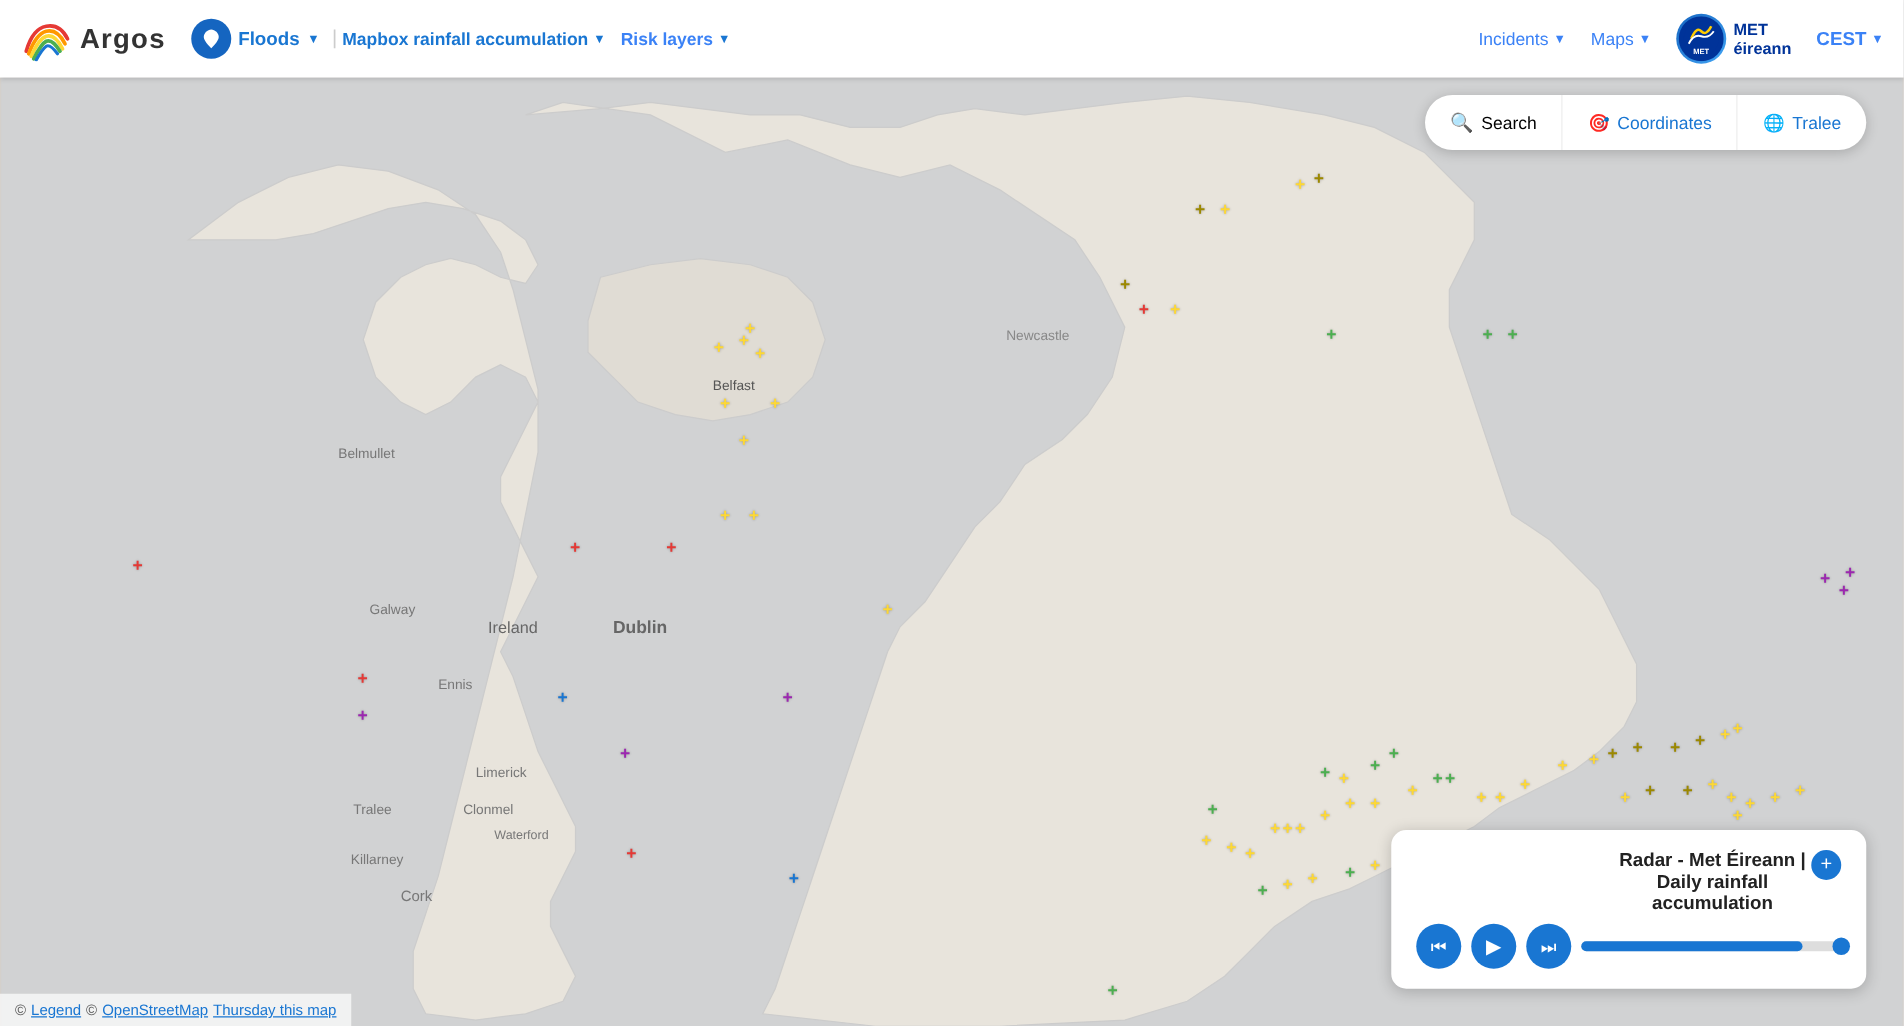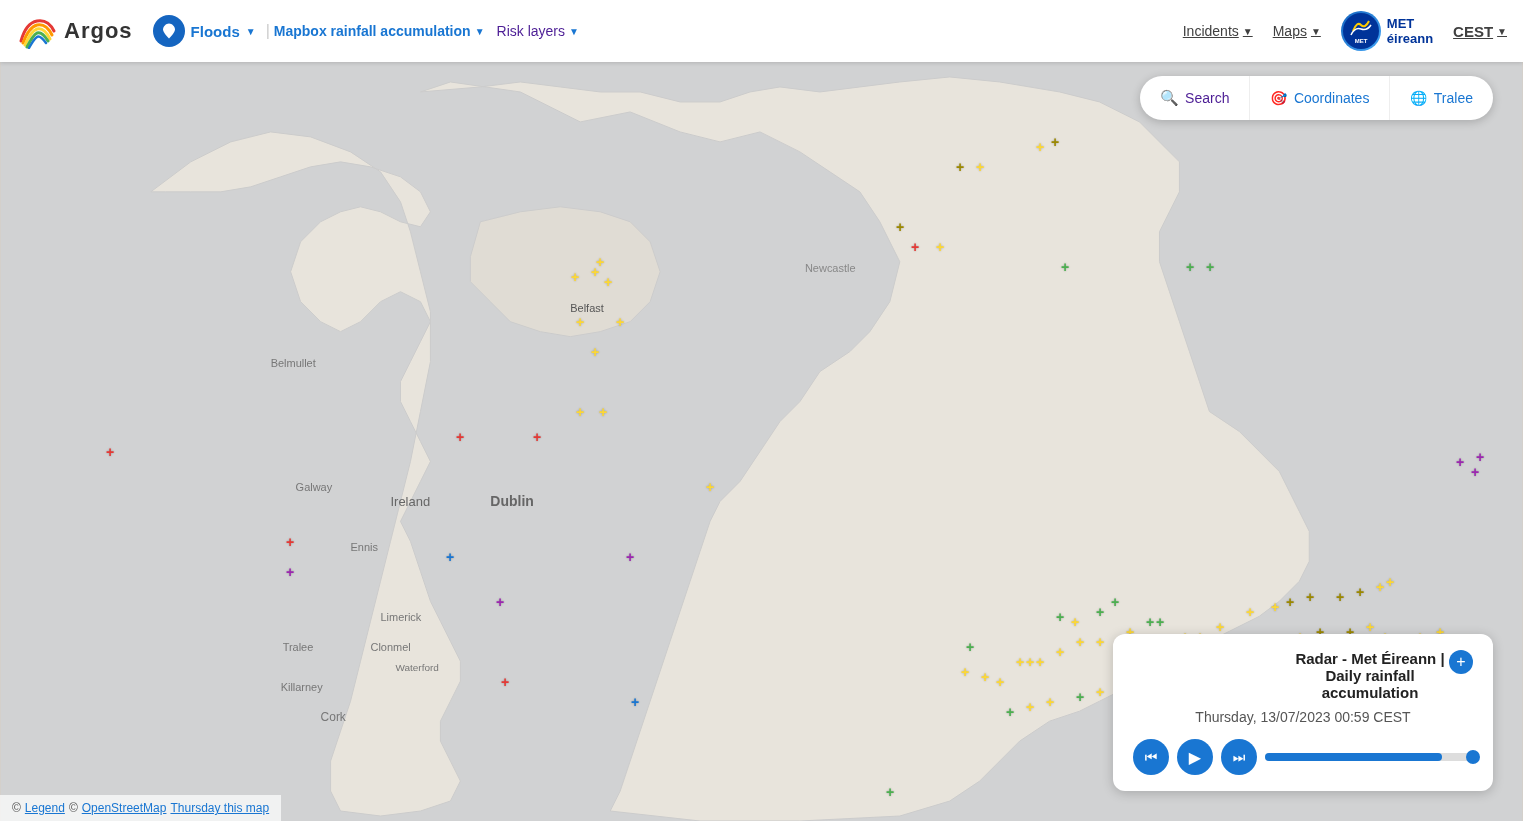--- a/index.html
+++ b/index.html
@@ -78,25 +78,24 @@
     .header-right {
       margin-left: auto;
       display: flex;
       align-items: center;
       gap: 20px;
     }
     .nav-right-item {
       display: flex;
       align-items: center;
       gap: 4px;
-      color: #404040;
+      color: #3b82f6;
       font-size: 14px;
       font-weight: 500;
       cursor: pointer;
-      text-decoration: underline;
     }
     .met-logo {
       display: flex;
       align-items: center;
       gap: 6px;
     }
     .met-circle {
       width: 40px; height: 40px;
       border-radius: 50%;
       background: linear-gradient(135deg, #1565c0, #42a5f5);
@@ -320,21 +319,21 @@
   </div>
 
   <span class="separator">|</span>
 
   <div class="nav-dropdown">
     <span style="color:#1976d2;font-size:14px;font-weight:600;">Mapbox rainfall accumulation</span>
     <span class="caret">▼</span>
   </div>
 
   <div class="nav-dropdown">
-    <span style="color:#4c1d95;font-size:14px;font-weight:400;">Risk layers</span>
+    <span style="color:#3b82f6;font-size:14px;font-weight:700;">Risk layers</span>
     <span class="caret">▼</span>
   </div>
 
 
   <div class="header-right">
     <div class="nav-right-item">
       <span>Incidents</span>
       <span style="font-size:10px;">▼</span>
     </div>
     <div class="nav-right-item">
@@ -524,39 +523,38 @@
                                 <div class="incident-marker" style="left: 1030px; top: 645px; color: rgb(253, 216, 53); text-shadow: rgba(0, 0, 0, 0.3) 0px 0px 2px; pointer-events: auto;">+</div>
                                 <div class="incident-marker" style="left: 1050px; top: 640px; color: rgb(253, 216, 53); text-shadow: rgba(0, 0, 0, 0.3) 0px 0px 2px; pointer-events: auto;">+</div>
                                 <div class="incident-marker" style="left: 1080px; top: 635px; color: rgb(76, 175, 80); text-shadow: rgba(0, 0, 0, 0.3) 0px 0px 2px; pointer-events: auto;">+</div>
                                 <div class="incident-marker" style="left: 1100px; top: 630px; color: rgb(253, 216, 53); text-shadow: rgba(0, 0, 0, 0.3) 0px 0px 2px; pointer-events: auto;">+</div>
                               </div>
 </ellipse></ellipse></ellipse></ellipse></ellipse></ellipse></ellipse></ellipse></ellipse></ellipse></ellipse></ellipse></ellipse></div>
 
 <div id="search-panel">
   <div class="search-btn">
     <span style="font-size:15px;">🔍</span>
-    <span style="color:#4c1d95;">Search</span>
+    <span style="color:#000000;">Search</span>
   </div>
   <div class="coord-btn">
     <span style="font-size:14px;">🎯</span>
     <span>Coordinates</span>
   </div>
   <div class="legend-btn">
     <span style="font-size:14px;">🌐</span>
     <span>Tralee</span>
   </div>
 </div>
 
 <div id="radar-panel">
   <div class="radar-title-row">
     <div style="flex:1"></div>
     <div class="radar-title">Radar - Met Éireann | Daily rainfall accumulation</div>
     <div class="radar-plus-btn">+</div>
   </div>
-  <div class="radar-datetime">Thursday, 13/07/2023 00:59 CEST</div>
   <div class="radar-controls">
     <div class="ctrl-btn">
       <span>⏮</span>
     </div>
     <div class="play-btn">
       <span>▶</span>
     </div>
     <div class="ctrl-btn">
       <span>⏭</span>
     </div>

